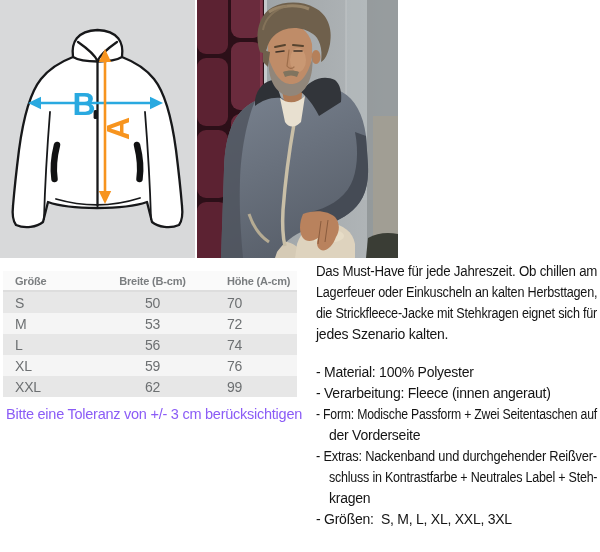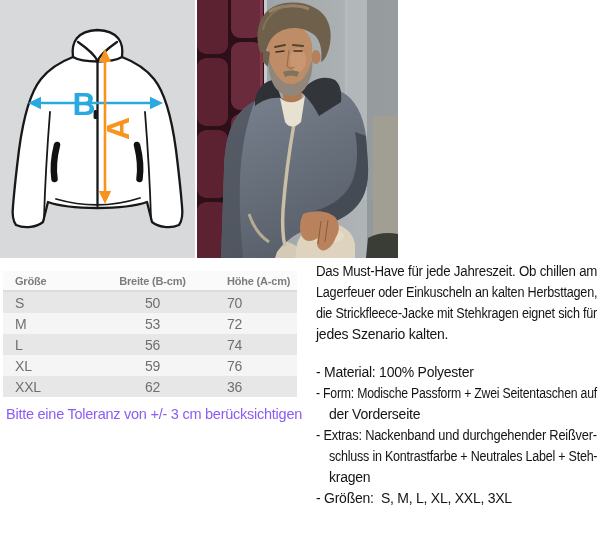--- a/index.html
+++ b/index.html
@@ -223,38 +223,39 @@
           <td class="c3">74</td>
         </tr>
         <tr class="even">
           <td class="c1">XL</td>
           <td class="c2">59</td>
           <td class="c3">76</td>
         </tr>
         <tr class="odd">
           <td class="c1">XXL</td>
           <td class="c2">62</td>
-          <td class="c3">36</td>
+          <td class="c3">99</td>
         </tr>
       </tbody>
   </table>
 
   <div class="note">
     <span class="fit">Bitte eine Toleranz von +/- 3 cm berücksichtigen</span>
   </div>
 
   <div class="desc">
     <div class="intro">
         <div class="line"><span class="fit" style="transform: scaleX(0.949324);">Das Must-Have für jede Jahreszeit. Ob chillen am</span></div>
         <div class="line"><span class="fit" style="transform: scaleX(0.903537);">Lagerfeuer oder Einkuscheln an kalten Herbsttagen,</span></div>
         <div class="line"><span class="fit" style="transform: scaleX(0.900641);">die Strickfleece-Jacke mit Stehkragen eignet sich für</span></div>
         <div class="line"><span class="fit">jedes Szenario kalten.</span></div>
       </div>
     <div class="details">
         <div class="line"><span class="fit">- Material: 100% Polyester</span></div>
+        <div class="line"><span class="fit">- Verarbeitung: Fleece (innen angeraut)</span></div>
         <div class="line"><span class="fit" style="transform: scaleX(0.875389);">- Form: Modische Passform + Zwei Seitentaschen auf</span></div>
         <div class="line indent"><span class="fit">der Vorderseite</span></div>
         <div class="line"><span class="fit" style="transform: scaleX(0.918301);">- Extras: Nackenband und durchgehender Reißver-</span></div>
         <div class="line indent"><span class="fit" style="transform: scaleX(0.893333);">schluss in Kontrastfarbe + Neutrales Label + Steh-</span></div>
         <div class="line indent"><span class="fit">kragen</span></div>
         <div class="line"><span class="fit">- Größen:  S, M, L, XL, XXL, 3XL</span></div>
       </div>
   </div>
 
 </div>

